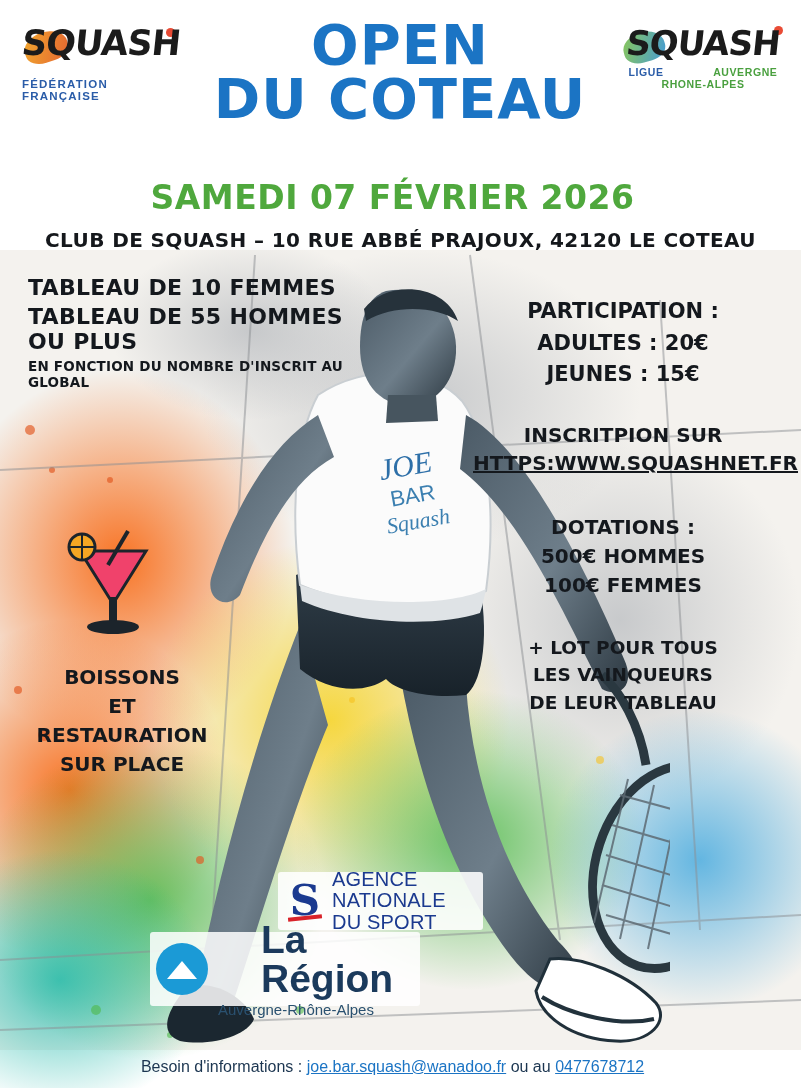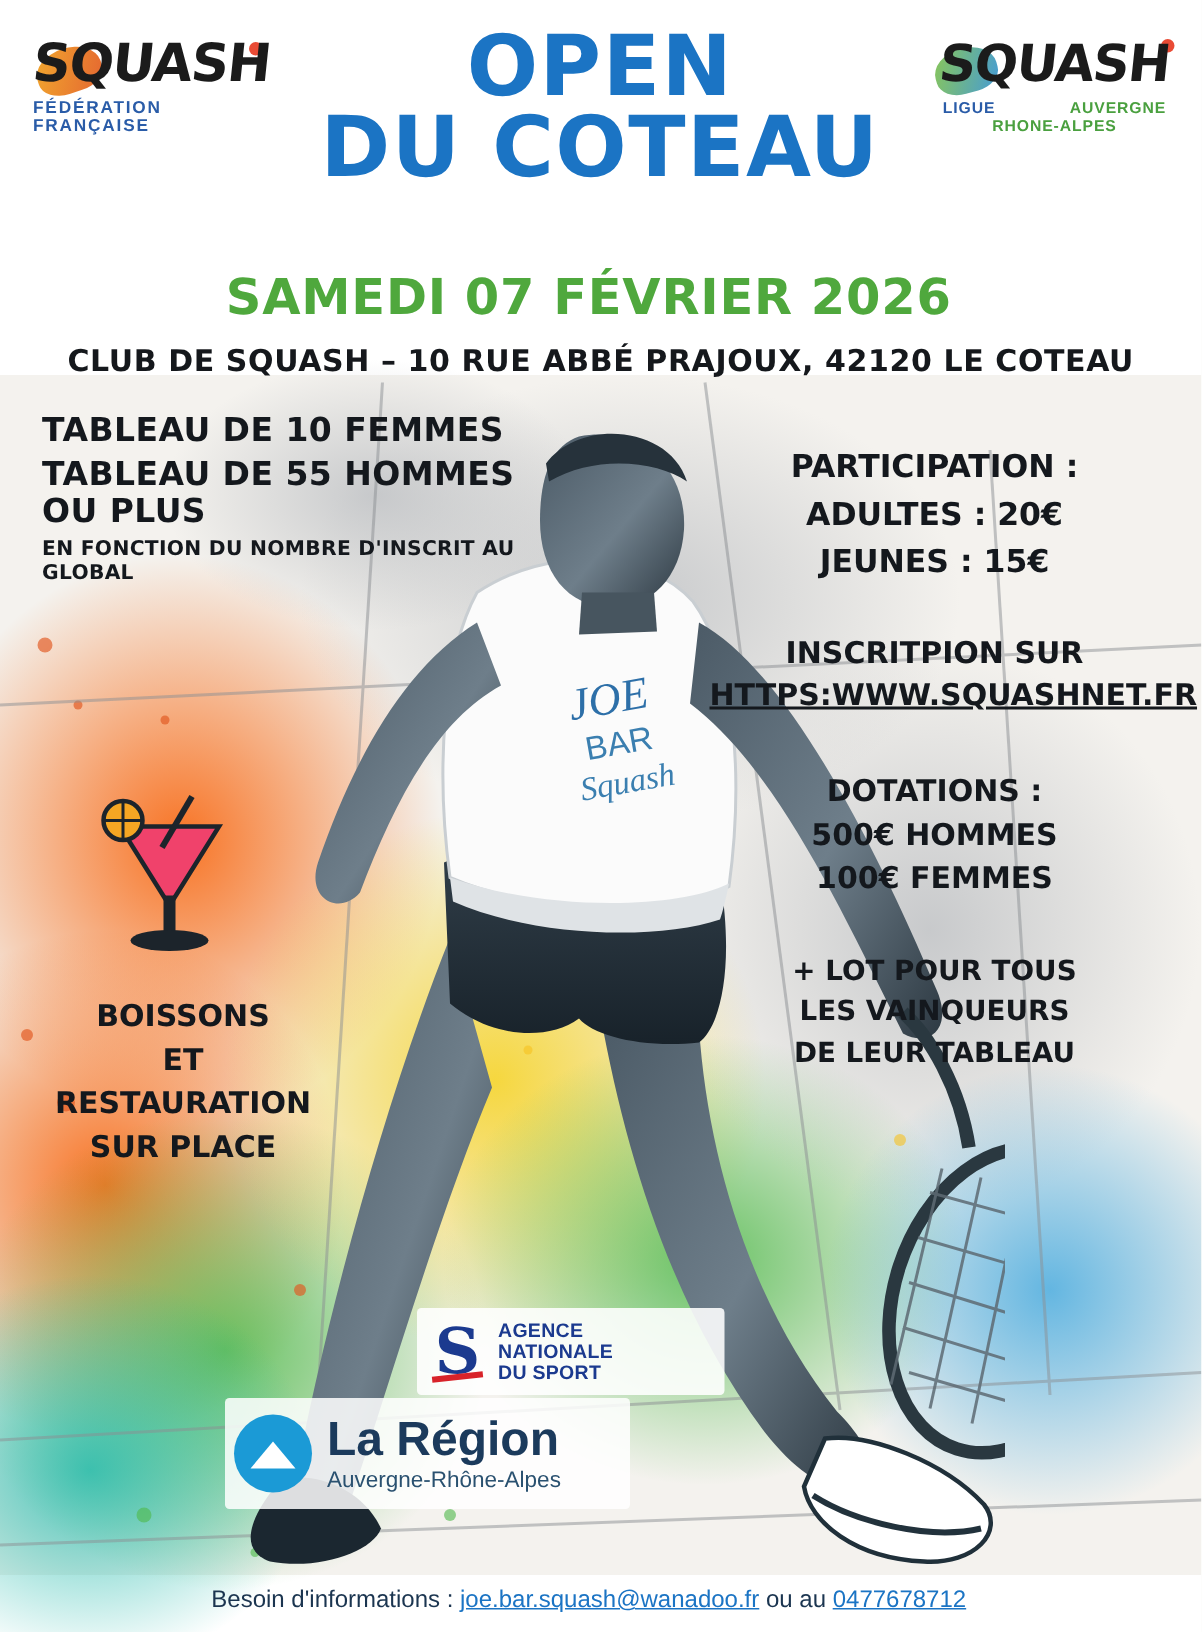--- a/index.html
+++ b/index.html
@@ -40,21 +40,21 @@
     color: #1b1b1b;
     line-height: 1;
     transform: skewX(-6deg);
   }
   .logo-ff .sub {
     font-family: "Liberation Sans", sans-serif;
     font-size: 11.5px;
     letter-spacing: 1.2px;
     color: #2a5ca8;
     font-weight: bold;
-    margin-top: 5px;
+    margin-top: 17px;
   }
   .logo-ff .dot {
     position: absolute;
     right: 2px;
     top: 2px;
     width: 9px; height: 9px;
     border-radius: 50%;
     background: #e94b35;
   }
   .logo-ff .ball-swoosh {
@@ -238,23 +238,23 @@
   }
   .logo-ans .mark .bar {
     position: absolute;
     left: 4px; bottom: 2px;
     width: 34px; height: 4px;
     background: #d8232a;
     transform: rotate(-6deg);
   }
   .logo-ans .txt {
     font-family: "Liberation Sans", sans-serif;
-    font-weight: bold;
+    font-weight: normal;
     color: #1b3a8f;
-    font-size: 13px;
+    font-size: 20px;
     line-height: 1.08;
     letter-spacing: .2px;
     margin-left: 6px;
     text-align: left;
   }
 
   .logo-region {
     position: absolute;
     left: 150px;
     top: 932px;
@@ -280,23 +280,24 @@
     left: 11px; top: 18px;
     width: 0; height: 0;
     border-left: 15px solid transparent;
     border-right: 15px solid transparent;
     border-bottom: 18px solid #ffffff;
   }
   .logo-region .rtext { margin-left: 10px; }
   .logo-region .rtop {
     font-family: "Liberation Sans", sans-serif;
     font-weight: bold;
-    font-size: 32px;
+    font-size: 39px;
     color: #1b3a5c;
     line-height: 1;
+    margin-left: 43px;
   }
   .logo-region .rbot {
     font-family: "Liberation Sans", sans-serif;
     font-size: 15px;
     color: #2a5170;
     margin-top: 3px;
   }
 
   
   .footer {

